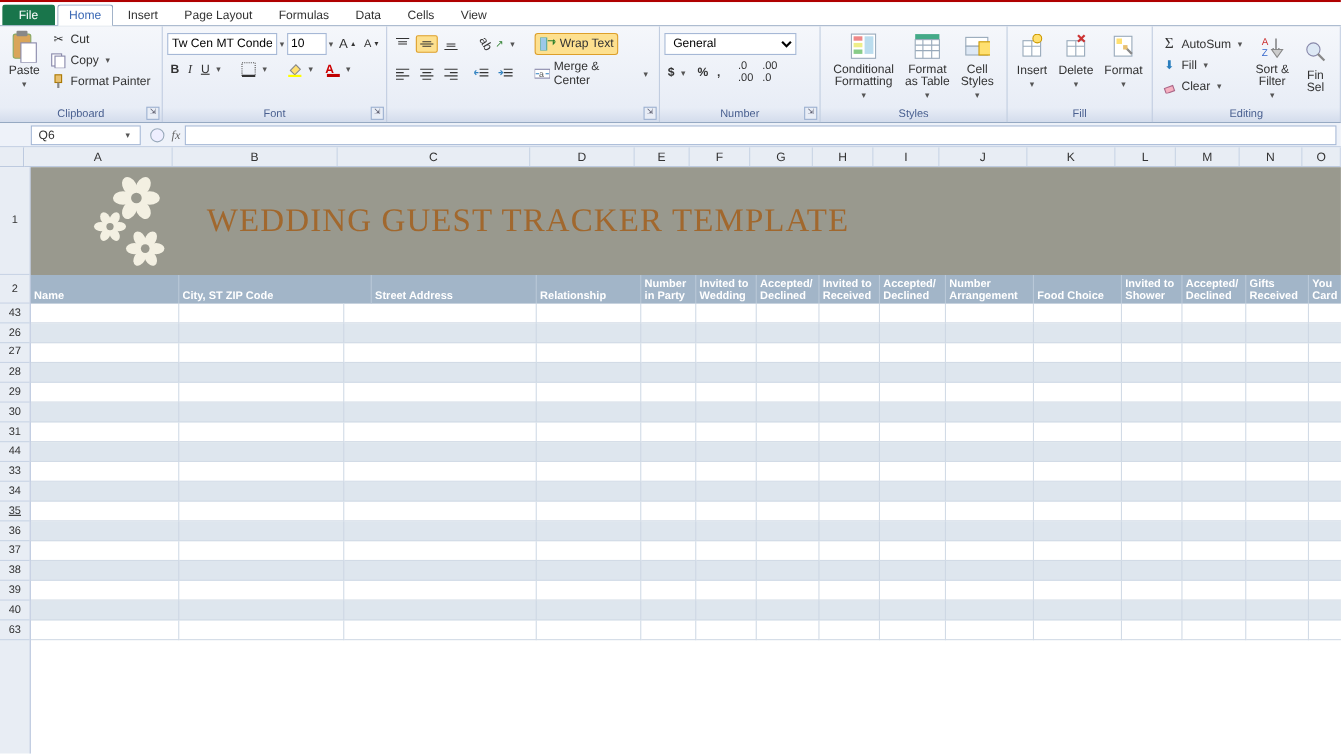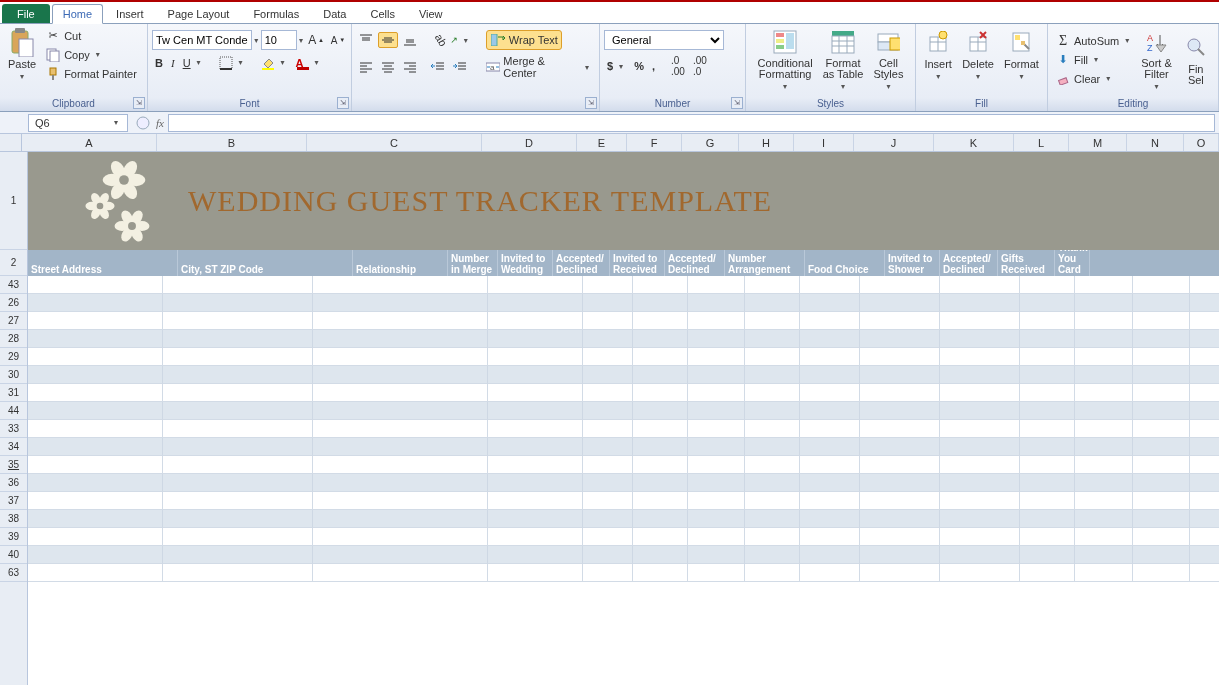--- a/index.html
+++ b/index.html
@@ -472,21 +472,21 @@
       <div class="ch" style="width: 35px;">O</div>
     </div>
 </div>
 
 <div class="grid-area">
   <div class="rowhdrs" id="rowhdrs">
       <div class="rh" style="height: 98px;">1</div>
       <div class="rh" style="height: 26px;">2</div>
       <div class="rh" style="height: 18px;">43</div>
       <div class="rh" style="height: 18px;">26</div>
-      <div class="rh" style="height: 18px;">27</div>
+      <div class="rh" style="height: 18px; font-family: Liberation Mono, monospace;">27</div>
       <div class="rh" style="height: 18px;">28</div>
       <div class="rh" style="height: 18px;">29</div>
       <div class="rh" style="height: 18px;">30</div>
       <div class="rh" style="height: 18px;">31</div>
       <div class="rh" style="height: 18px;">44</div>
       <div class="rh" style="height: 18px;">33</div>
       <div class="rh" style="height: 18px;">34</div>
       <div class="rh" style="height: 18px; text-decoration: underline;">35</div>
       <div class="rh" style="height: 18px;">36</div>
       <div class="rh" style="height: 18px;">37</div>
@@ -518,32 +518,35 @@
             <ellipse cx="43.050000000000004" cy="76.57365149746595" rx="7.56" ry="5.040000000000001" fill="#f3f0e2" transform="rotate(120 43.050000000000004 76.57365149746595)"></ellipse>
             <ellipse cx="38.1" cy="68" rx="7.56" ry="5.040000000000001" fill="#f3f0e2" transform="rotate(180 38.1 68)"></ellipse>
             <ellipse cx="43.05" cy="59.42634850253406" rx="7.56" ry="5.040000000000001" fill="#f3f0e2" transform="rotate(240 43.05 59.42634850253406)"></ellipse>
             <ellipse cx="52.95" cy="59.426348502534054" rx="7.56" ry="5.040000000000001" fill="#f3f0e2" transform="rotate(300 52.95 59.426348502534054)"></ellipse>
             <circle cx="48" cy="68" r="3.96" fill="#99998e"></circle>
           </svg>
         </div>
         <div class="title-text">WEDDING GUEST TRACKER TEMPLATE</div>
       </div>
       <div class="hdr-row">
+        <div class="hdr-cell" style="width: 135px;">
+          <div>Name</div>
+        </div>
+        <div class="hdr-cell" style="width: 175px;">
+          <div>City, ST  ZIP Code</div>
+        </div>
         <div class="hdr-cell" style="width: 150px;">
           <div>Street Address</div>
         </div>
-        <div class="hdr-cell" style="width: 175px;">
-          <div>City, ST  ZIP Code</div>
-        </div>
         <div class="hdr-cell" style="width: 95px;">
           <div>Relationship</div>
         </div>
         <div class="hdr-cell" style="width: 50px;">
           <div>Number</div>
-          <div>in Merge</div>
+          <div>in Party</div>
         </div>
         <div class="hdr-cell" style="width: 55px;">
           <div>Invited to</div>
           <div>Wedding</div>
         </div>
         <div class="hdr-cell" style="width: 57px;">
           <div>Accepted/</div>
           <div>Declined</div>
         </div>
         <div class="hdr-cell" style="width: 55px;">

